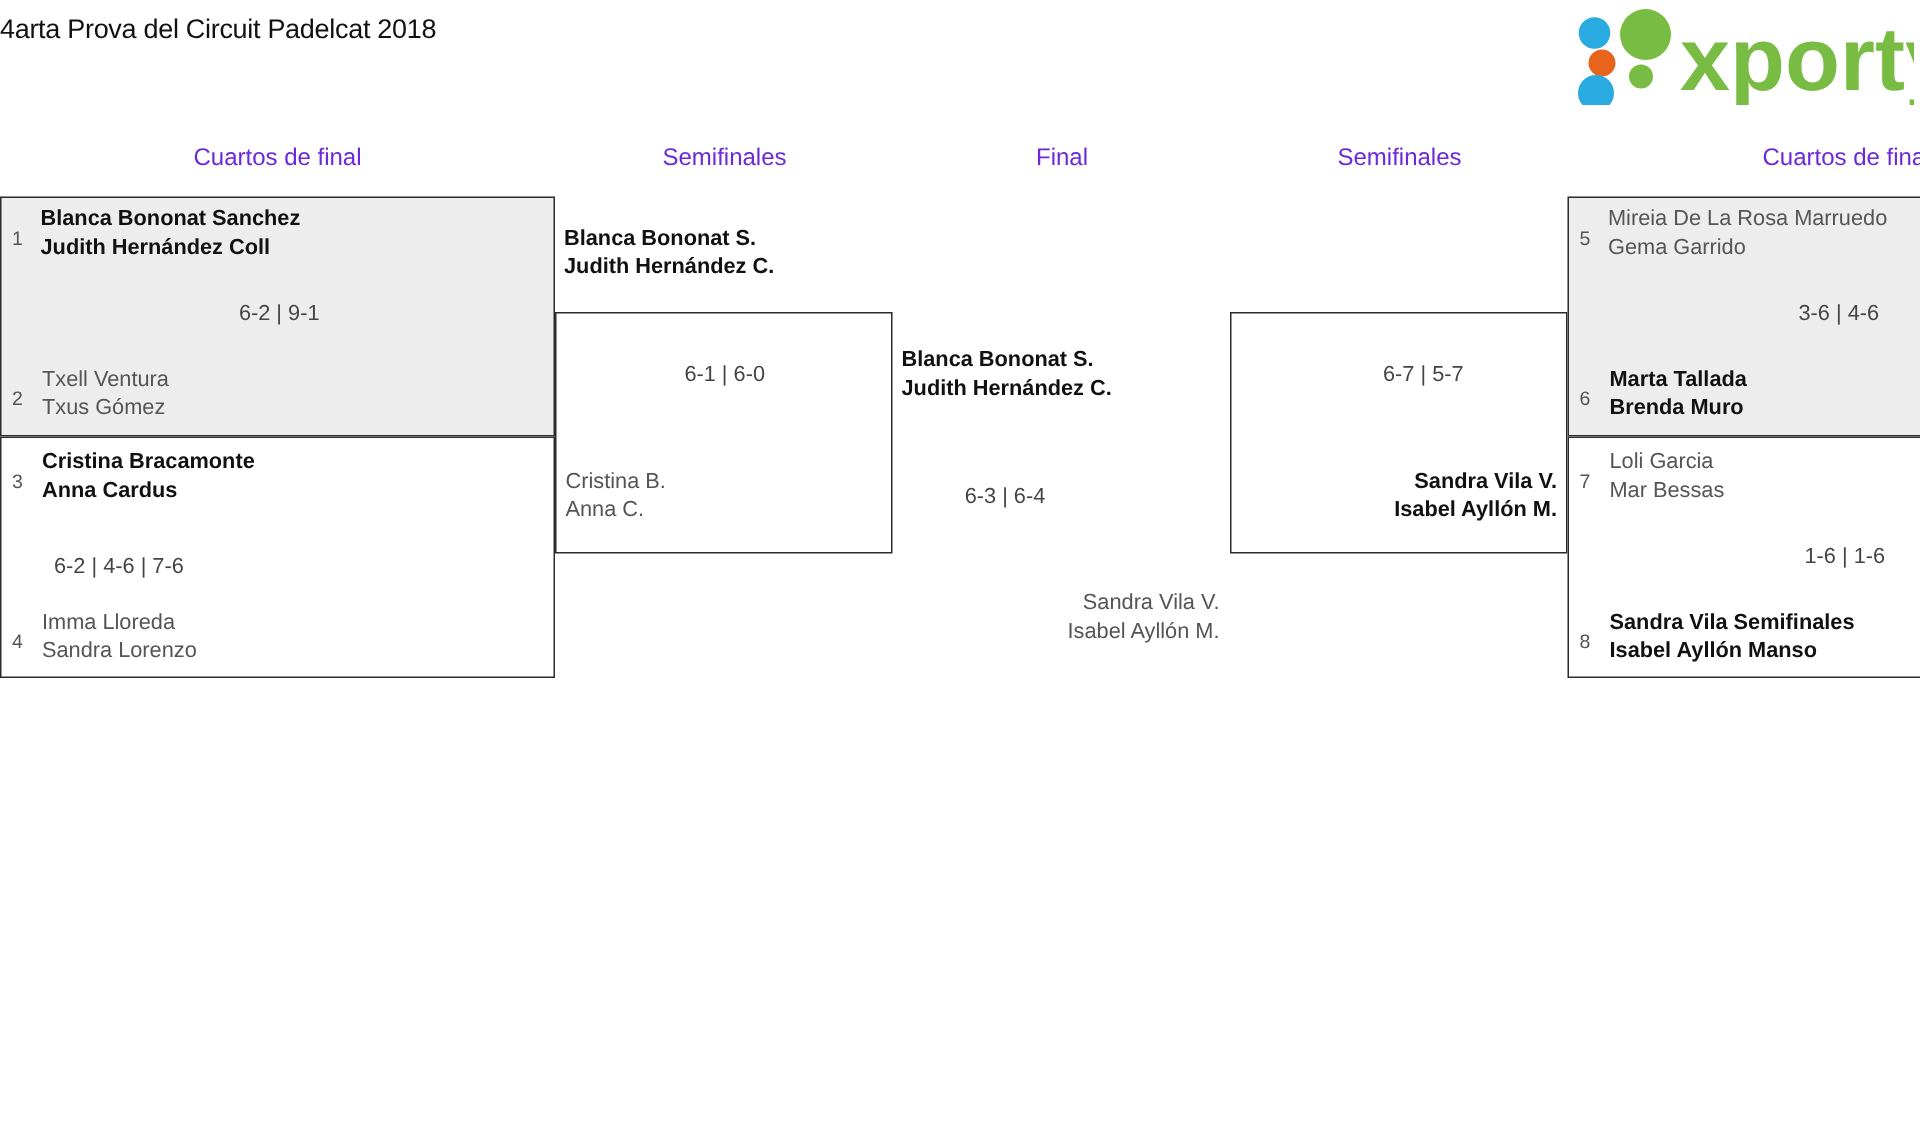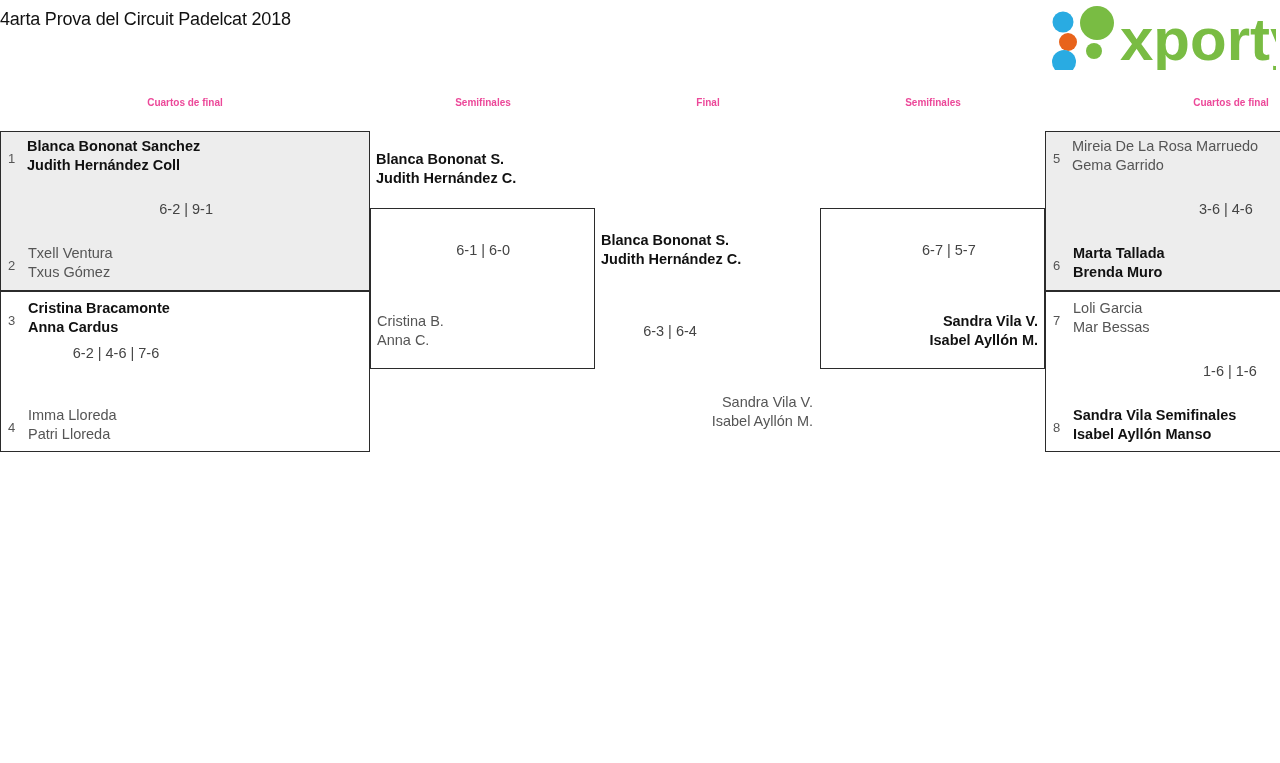--- a/index.html
+++ b/index.html
@@ -18,21 +18,21 @@
     line-height: 34px; letter-spacing: -0.2px; white-space: nowrap;
   }
   .title-line.l1 { margin-top: 2px; }
 
   .logo { position: absolute; left: 1048px; top: 4px; width: 228px; height: 66px; }
   .logo svg { display: block; }
 
   
   .round-head {
     position: absolute; top: 97px;
-    font-size: 10px; color: #ec4899; font-weight: 700;
+    font-size: 16px; color: #6d28d9; font-weight: 400;
     text-align: center; white-space: nowrap;
   }
 
   
   .box { position: absolute; border: 1px solid #2b2b2b; }
   .box.gray { background: #ededed; }
   .box.white { background: #ffffff; }
 
   
   .slot { position: absolute; white-space: nowrap; }
@@ -99,26 +99,26 @@
     </span>
   </div>
 
   <div class="slot winner lalign" style="left:28px; top:299px;">
     <span class="seed" style="left:-20px;">3</span>
     <span class="names">
       <span class="n">Cristina Bracamonte</span>
       <span class="n">Anna Cardus</span>
     </span>
   </div>
-  <div class="score" style="left:0px; top:345px; width:232px; text-align:center;">6-2 | 4-6 | 7-6</div>
+  <div class="score" style="left:0px; top:370px; width:232px; text-align:left;padding-left:36px;">6-2 | 4-6 | 7-6</div>
   <div class="slot loser lalign" style="left:28px; top:406px;">
     <span class="seed" style="left:-20px;">4</span>
     <span class="names">
       <span class="n">Imma Lloreda</span>
-      <span class="n">Patri Lloreda</span>
+      <span class="n">Sandra Lorenzo</span>
     </span>
   </div>
 
   <div class="box white" style="left:370px; top:208px; width:225px; height:161px;"></div>
 
   <div class="slot winner lalign" style="left:376px; top:150px;">
     <span class="names">
       <span class="n">Blanca Bononat S.</span>
       <span class="n">Judith Hernández C.</span>
     </span>

